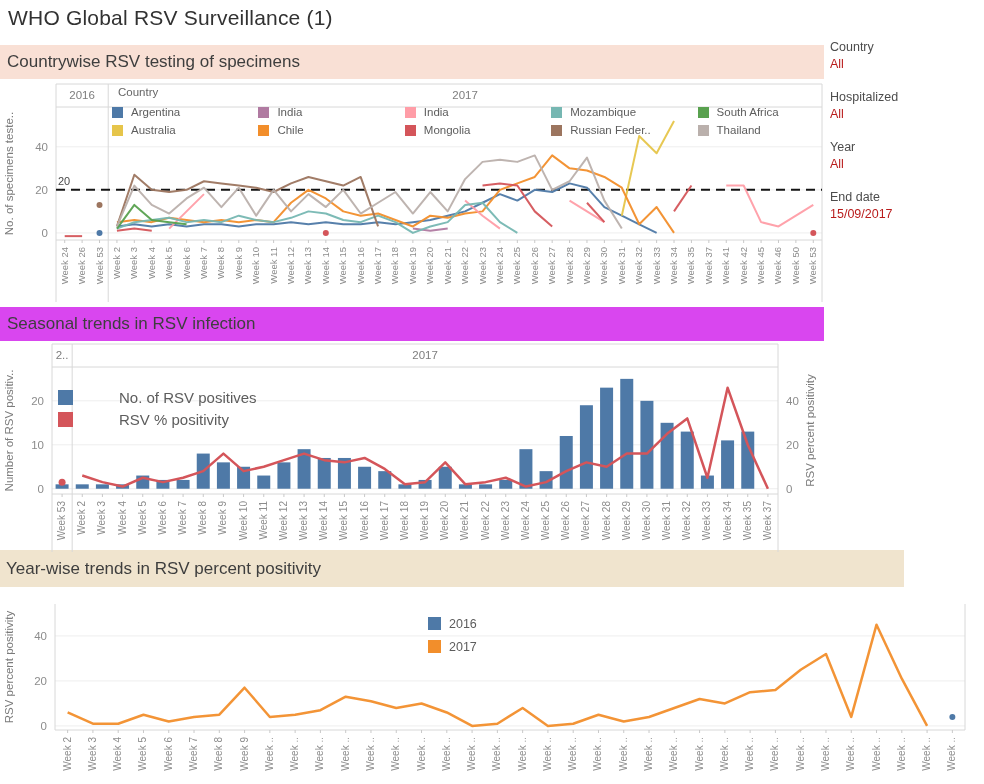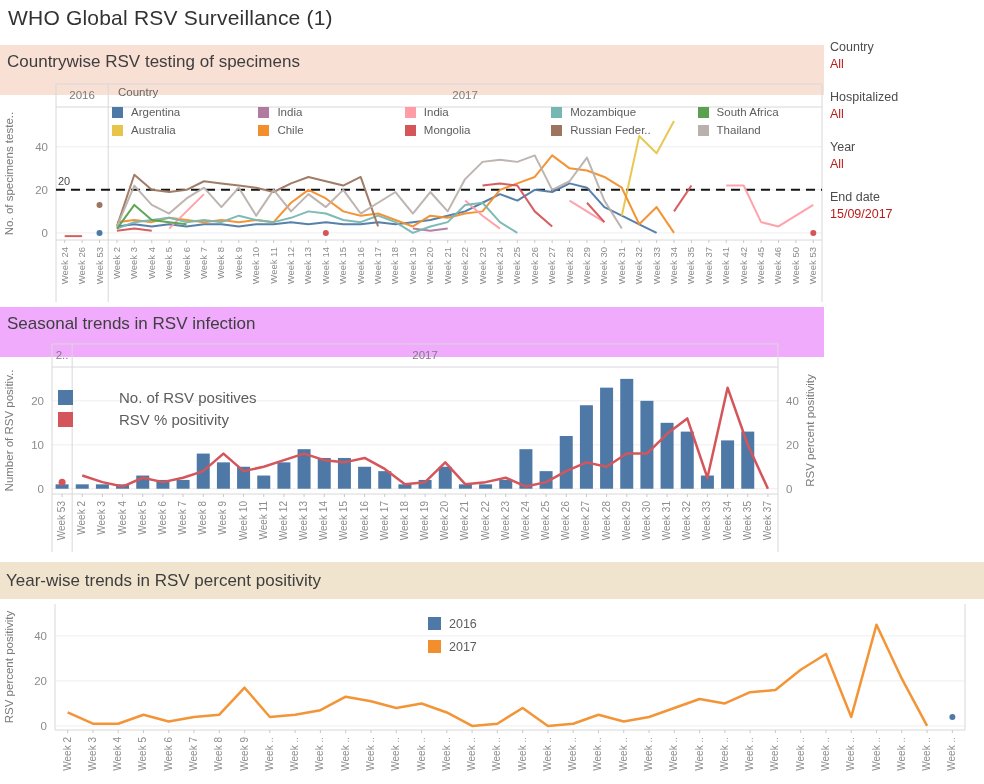--- a/index.html
+++ b/index.html
@@ -1,24 +1,24 @@
 <!DOCTYPE html>
 <html><head>
 <meta charset="utf-8">
 <style>
   html,body{margin:0;padding:0;}
   body{width:984px;height:784px;position:relative;background:#ffffff;
        font-family:"Liberation Sans",sans-serif;overflow:hidden;}
   .page-title{position:absolute;top:6px;left:8px;font-size:21px;color:#323232;
               font-weight:500;letter-spacing:0.2px;text-align:center;}
-  .hdr{position:absolute;left:0;height:50px;line-height:34px;font-size:17px;
+  .hdr{position:absolute;left:0;height:34px;line-height:34px;font-size:17px;
        color:#3e3e3e;font-weight:500;padding-left:7px;box-sizing:border-box;}
   .hdr1{top:45px;width:824px;}
   .hdr2{top:307px;width:824px;}
-  .hdr3{top:562px;width:984px;height:37px;line-height:37px;padding-left:6px;}
+  .hdr3{top:550px;width:904px;height:37px;line-height:37px;padding-left:6px;}
   svg{position:absolute;left:0;}
   svg text{font-family:"Liberation Sans",sans-serif;}
   #svg0{top:83px;}
   #svg1{top:343px;}
   #svg2{top:598px;}
   .sidebar{position:absolute;left:830px;top:40px;width:150px;}
   .filter{margin-bottom:19px;cursor:pointer;}
   .filter .flabel{font-size:12.5px;color:#4c4c4c;margin-bottom:3px;}
   .filter .fvalue{font-size:12.5px;color:#b91c1c;}
   .legend{position:absolute;}
@@ -35,21 +35,21 @@
   .legend3{left:428px;top:612px;}
   .legend3 .leg-item{height:23px;font-size:12.5px;}
   .legend3 .sw{width:13px;height:13px;}
 </style>
 </head>
 <body>
 
 <div class="page-title">WHO Global RSV Surveillance (1)</div>
 
 <div class="hdr hdr1" style="background: rgb(249, 224, 213);">Countrywise RSV testing of specimens</div>
-<div class="hdr hdr2" style="background: #f0abfc;">Seasonal trends in RSV infection</div>
+<div class="hdr hdr2" style="background: #d946ef;">Seasonal trends in RSV infection</div>
 <div class="hdr hdr3" style="background: rgb(240, 228, 206);">Year-wise trends in RSV percent positivity</div>
 
 <svg id="svg0" width="984" height="224">
     <line x1="56" x2="822" y1="149.89805825242718" y2="149.89805825242718" stroke="#eeeeee"></line>
     <line x1="56" x2="822" y1="106.85598705501619" y2="106.85598705501619" stroke="#eeeeee"></line>
     <line x1="56" x2="822" y1="63.81391585760518" y2="63.81391585760518" stroke="#eeeeee"></line>
     <line x1="56" x2="822" y1="157" y2="157" stroke="#d8d8d8"></line>
     <line x1="56" x2="822" y1="1" y2="1" stroke="#d8d8d8"></line>
     <line x1="56" x2="822" y1="24" y2="24" stroke="#d8d8d8"></line>
     <text x="82.11363636363637" y="16" text-anchor="middle" fill="#7d7d7d" font-size="11.5px">2016</text>

